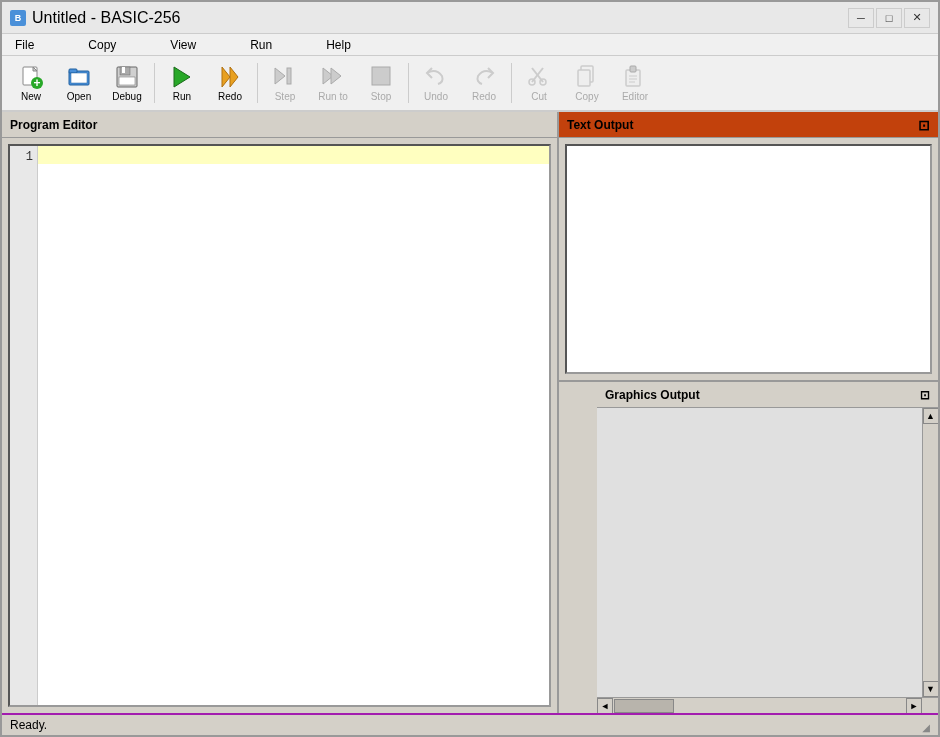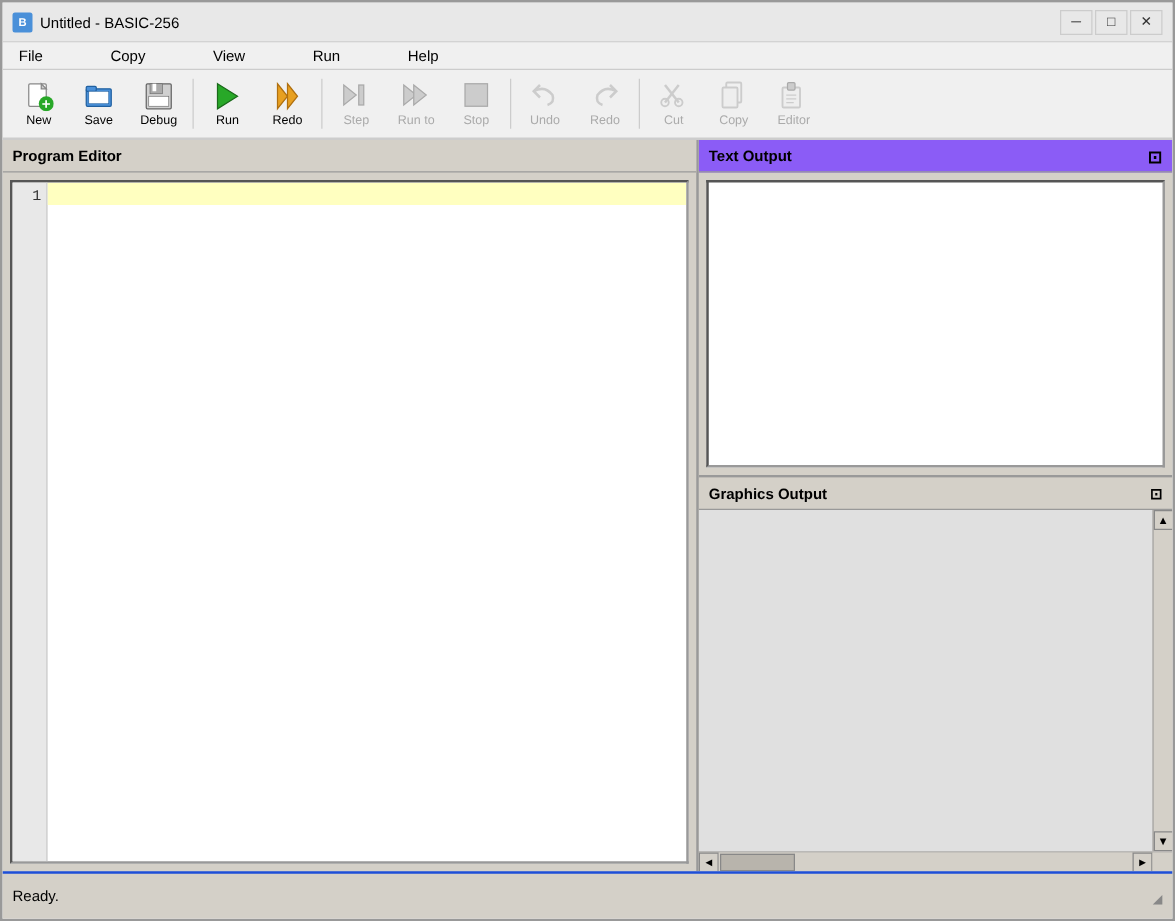--- a/index.html
+++ b/index.html
@@ -35,21 +35,21 @@
       display: flex;
       align-items: center;
       justify-content: center;
       font-size: 9px;
       color: white;
       font-weight: bold;
       flex-shrink: 0;
     }
     #title-text {
       flex: 1;
-      font-size: 12px;
+      font-size: 16px;
       color: #000;
     }
     #window-controls {
       display: flex;
       gap: 2px;
     }
     .win-btn {
       width: 26px;
       height: 20px;
       background: #e8e8e8;
@@ -207,21 +207,21 @@
 
     
     #text-output-panel {
       display: flex;
       flex-direction: column;
       height: 270px;
       flex-shrink: 0;
       border-bottom: 2px solid #999;
     }
     #text-output-header {
-      background: #8b5cf6;
+      background: #c2410c;
       padding: 4px 8px;
       font-size: 12px;
       font-weight: bold;
       border-bottom: 1px solid #999;
       height: 26px;
       display: flex;
       align-items: center;
       justify-content: space-between;
     }
     #text-output-header-icon {
@@ -237,20 +237,21 @@
       border-left-color: #555;
       overflow: auto;
     }
 
     
     #graphics-output-panel {
       flex: 1;
       display: flex;
       flex-direction: column;
       overflow: hidden;
+      margin-left: 38px;
     }
     #graphics-output-header {
       background: #d4d0c8;
       padding: 4px 8px;
       font-size: 12px;
       font-weight: bold;
       border-bottom: 1px solid #999;
       height: 26px;
       display: flex;
       align-items: center;
@@ -332,23 +333,23 @@
       margin: 1px;
     }
     #hscroll-corner {
       width: 16px;
       height: 16px;
       background: #d4d0c8;
     }
 
     
     #status-bar {
-      height: 38px;
-      background: #d4d0c8;
-      border-top: 2px solid #1d4ed8;
+      height: 22px;
+      background: #d4d0c8;
+      border-top: 2px solid #a21caf;
       display: flex;
       align-items: center;
       padding: 0 8px;
       font-size: 12px;
       flex-shrink: 0;
       gap: 33px;
     }
     #status-text {
       flex: 1;
     }
@@ -400,21 +401,21 @@
   </div>
 
   <div class="toolbar-btn">
     <div class="btn-icon">
       <svg width="24" height="24" viewBox="0 0 24 24">
         <rect x="2" y="6" width="20" height="14" rx="1" fill="#4a90d9" stroke="#2060a0" stroke-width="1"></rect>
         <rect x="2" y="4" width="8" height="4" rx="1" fill="#4a90d9" stroke="#2060a0" stroke-width="1"></rect>
         <rect x="4" y="8" width="16" height="10" fill="white" stroke="#2060a0" stroke-width="0.5"></rect>
       </svg>
     </div>
-    <span>Save</span>
+    <span>Open</span>
   </div>
 
   <div class="toolbar-btn">
     <div class="btn-icon">
       <svg width="24" height="24" viewBox="0 0 24 24">
         <rect x="2" y="2" width="20" height="20" rx="1" fill="#d0d0d0" stroke="#666" stroke-width="1"></rect>
         <rect x="5" y="2" width="10" height="8" fill="#aaa" stroke="#666" stroke-width="0.5"></rect>
         <rect x="7" y="2" width="3" height="6" fill="white"></rect>
         <rect x="4" y="12" width="16" height="8" fill="white" stroke="#666" stroke-width="0.5"></rect>
       </svg>

